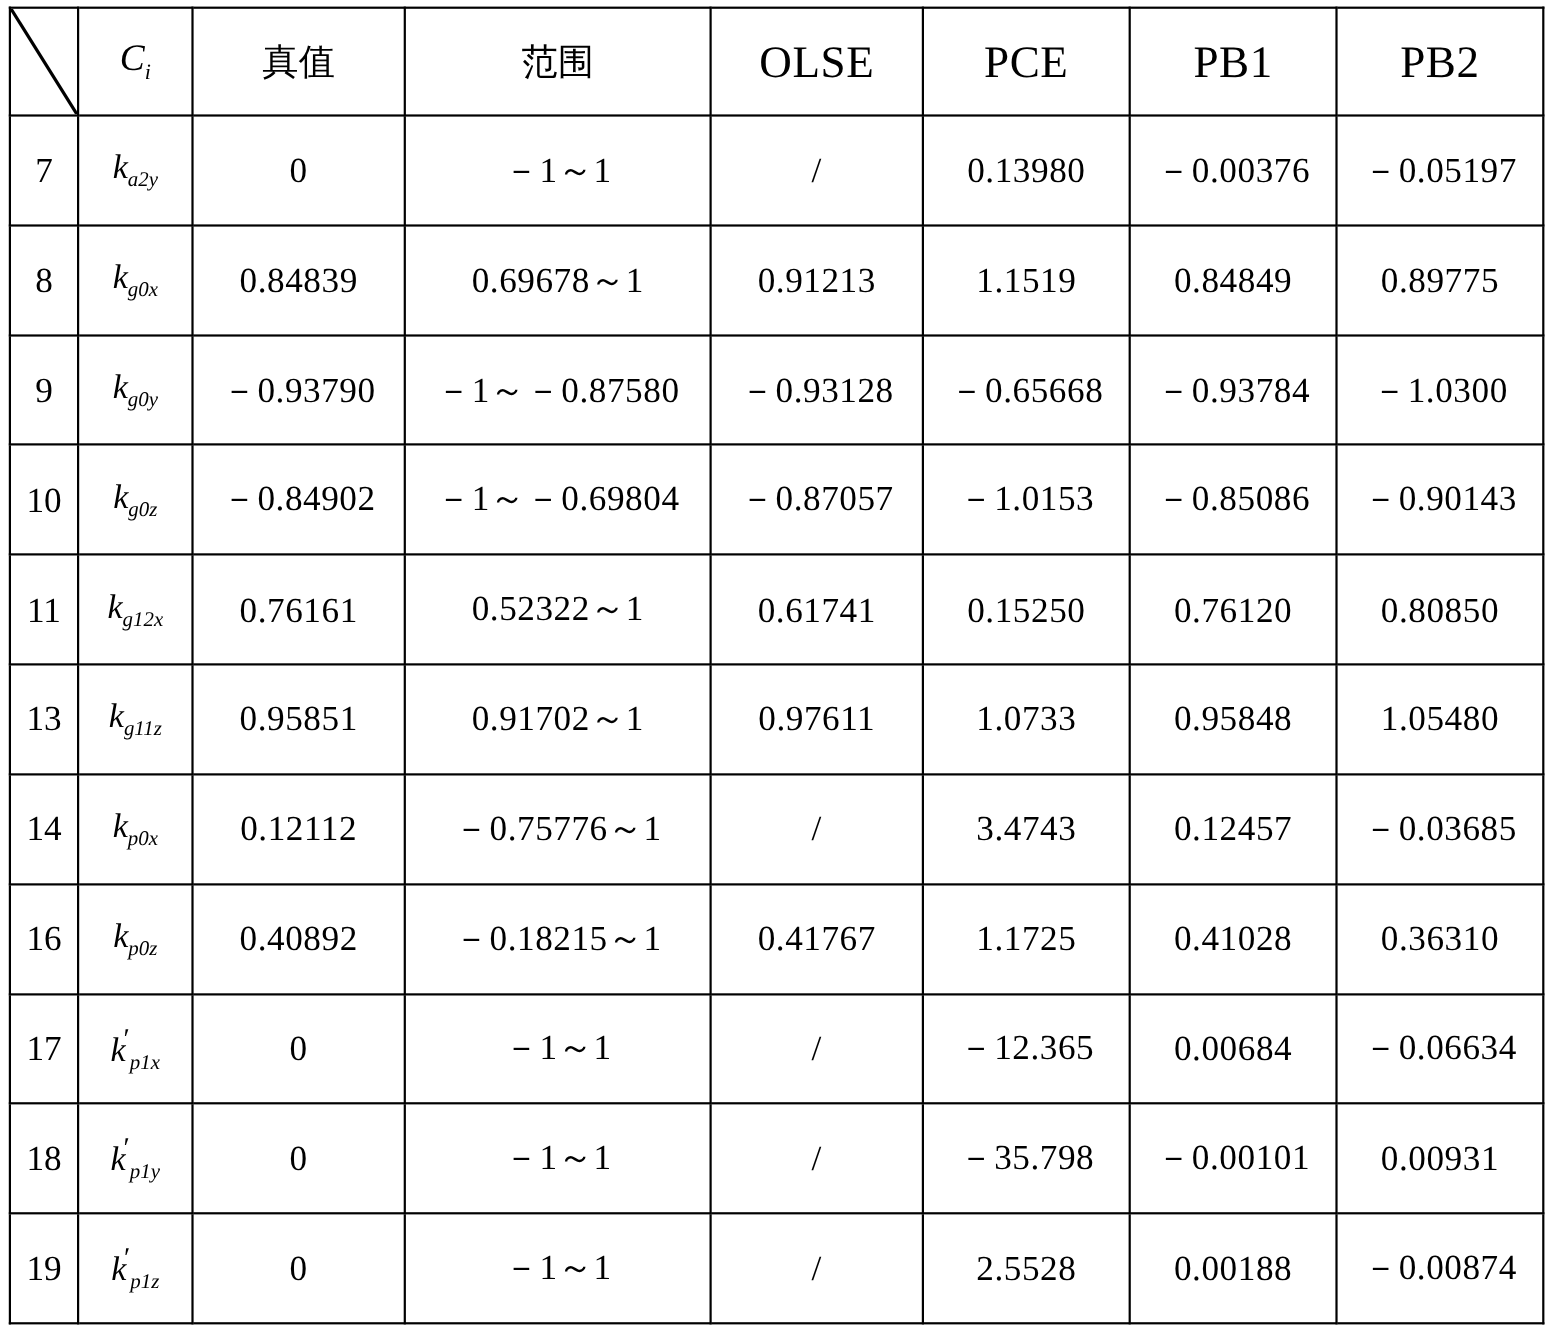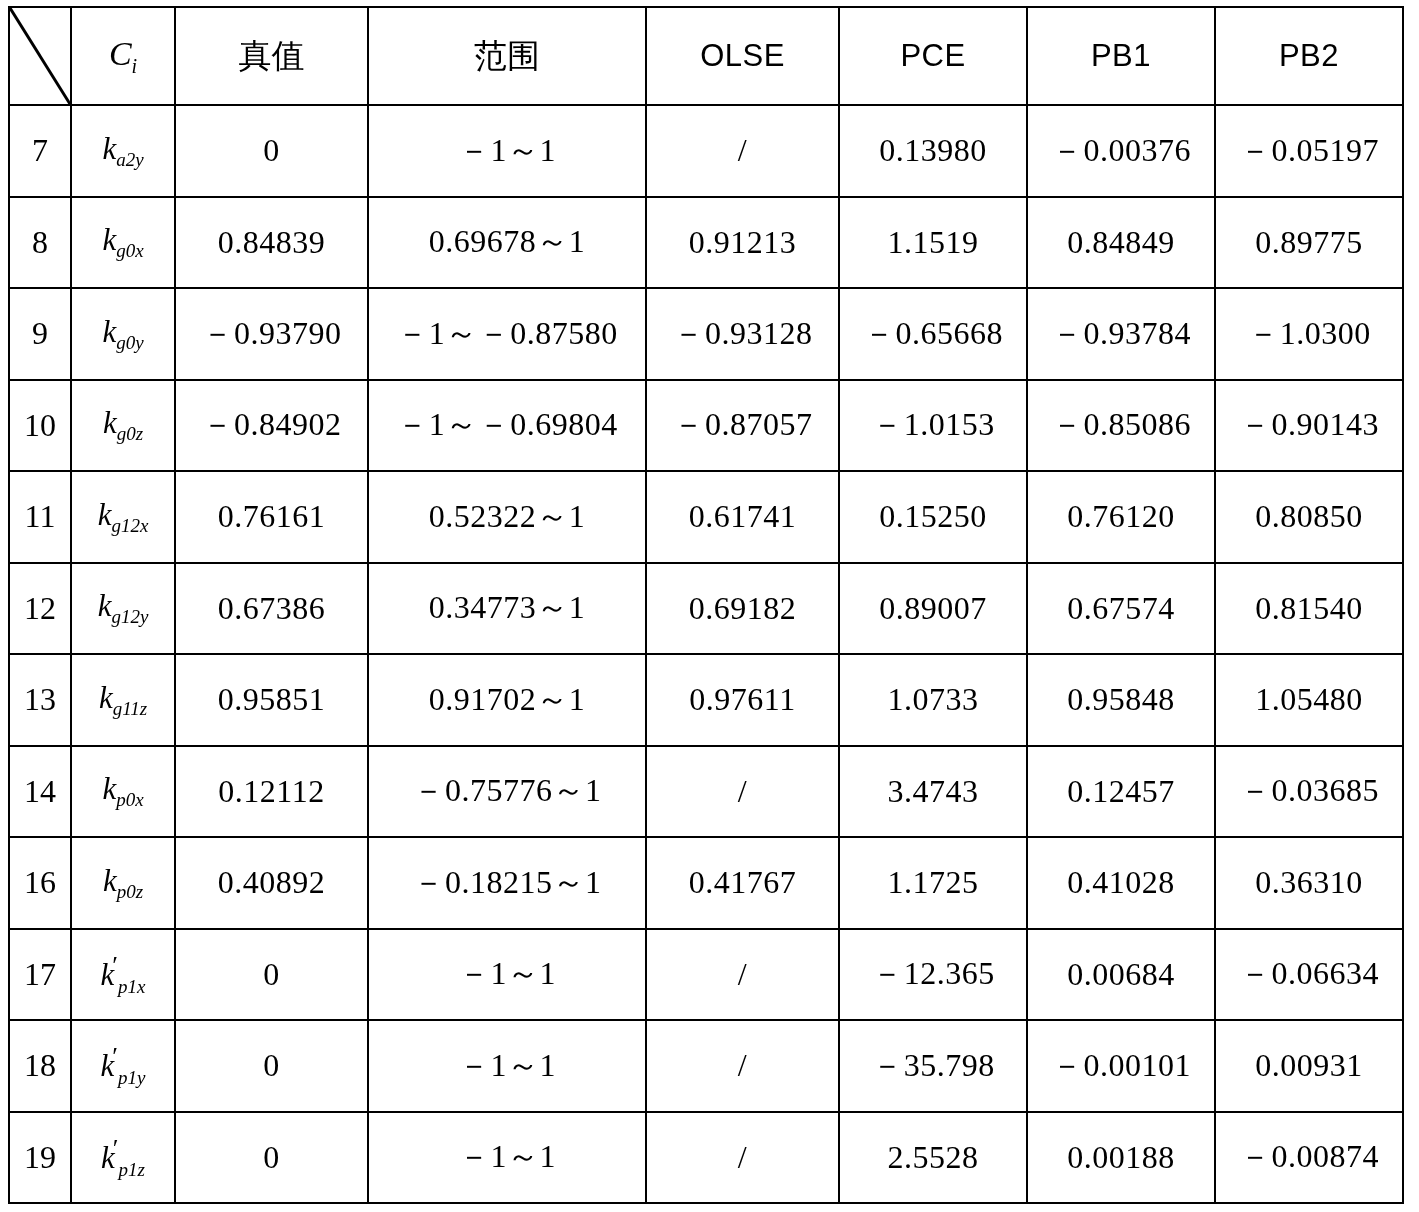--- a/index.html
+++ b/index.html
@@ -49,22 +49,22 @@
   thead td, thead th {
     height: 96px;
     font-size: 32px;
   }
   .hdr-cn {
     font-family: "DejaVu Sans", sans-serif;
     font-size: 33px;
     border-radius: 12px;
   }
   .hdr-en {
-    font-family: Liberation Sans, sans-serif;
-    font-size: 31px;
+    font-family: Liberation Serif, serif;
+    font-size: 41px;
     letter-spacing: 0.5px;
   }
   .corner-cell {
     position: relative;
     padding: 0;
   }
   .corner-cell .slash {
     position: absolute;
     left: 0; top: 0;
     width: 100%; height: 100%;
@@ -186,30 +186,20 @@
           <td class="idx">11</td>
           <td class="sym"><span>k</span><span class="sub">g12x</span></td>
           <td class="num">0.76161</td>
           <td class="range">0.52322～1</td>
           <td class="num">0.61741</td>
           <td class="num">0.15250</td>
           <td class="num">0.76120</td>
           <td class="num">0.80850</td>
         </tr>
         <tr>
-          <td class="idx">12</td>
-          <td class="sym"><span>k</span><span class="sub">g12y</span></td>
-          <td class="num">0.67386</td>
-          <td class="range">0.34773～1</td>
-          <td class="num">0.69182</td>
-          <td class="num">0.89007</td>
-          <td class="num">0.67574</td>
-          <td class="num">0.81540</td>
-        </tr>
-        <tr>
           <td class="idx">13</td>
           <td class="sym"><span>k</span><span class="sub">g11z</span></td>
           <td class="num">0.95851</td>
           <td class="range">0.91702～1</td>
           <td class="num">0.97611</td>
           <td class="num">1.0733</td>
           <td class="num">0.95848</td>
           <td class="num">1.05480</td>
         </tr>
         <tr>

